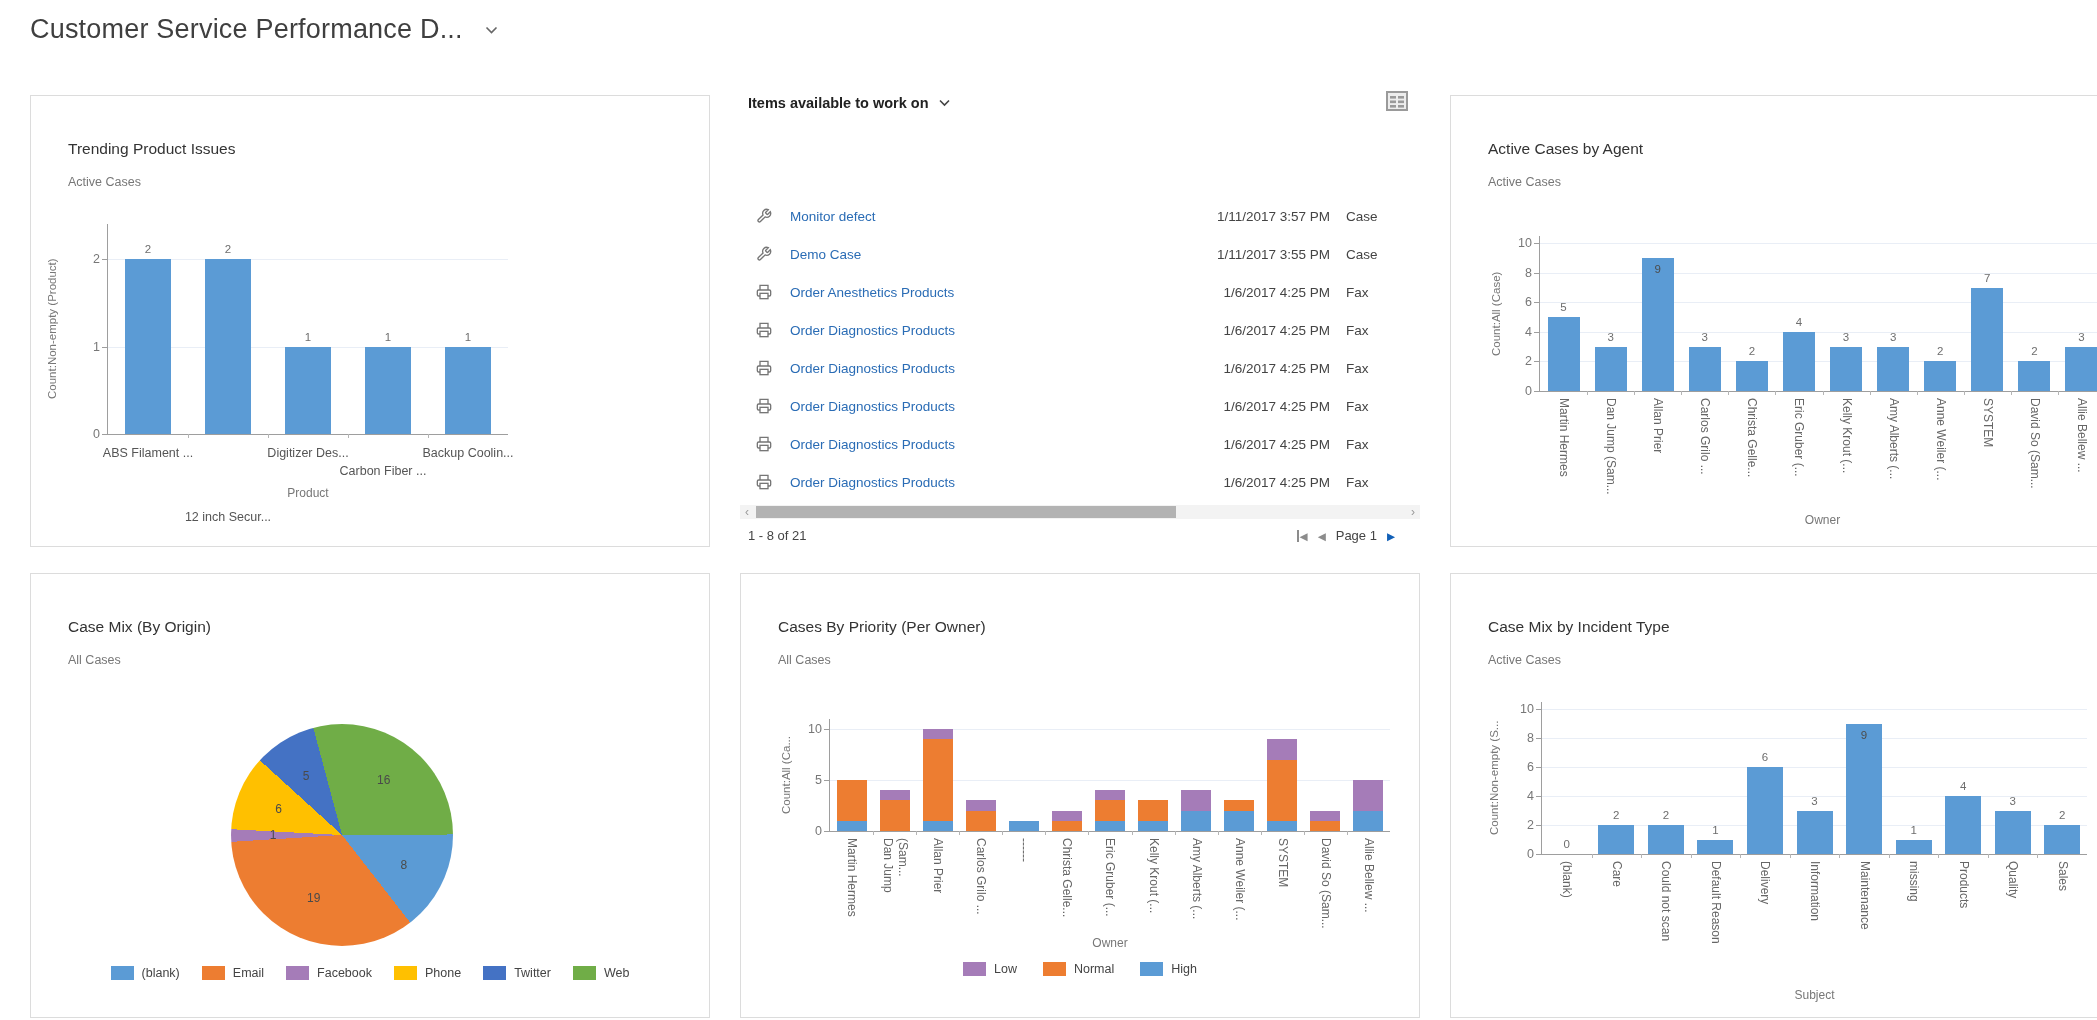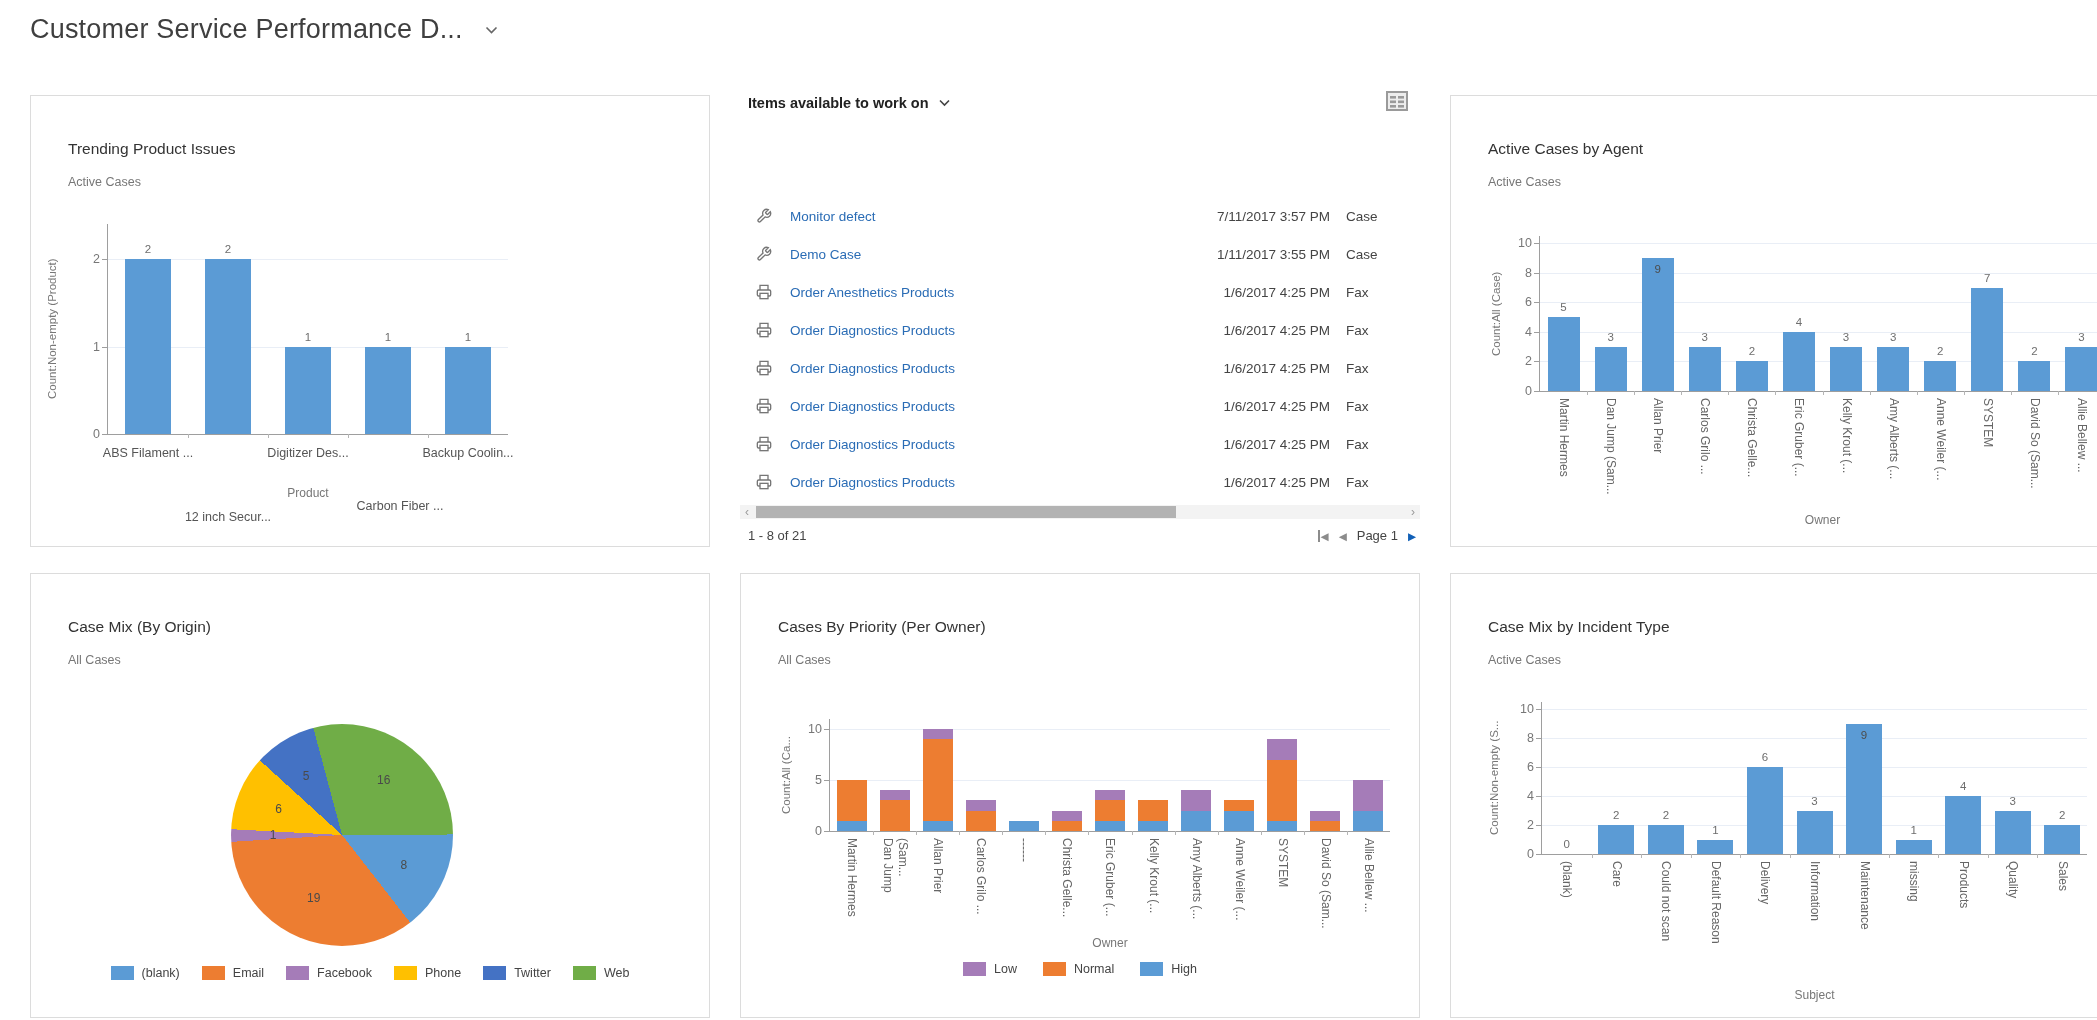--- a/index.html
+++ b/index.html
@@ -58,21 +58,21 @@
   .sort-arrow{font-size:13px;color:#555;}
   .q-rows{position:absolute;left:0;top:112px;right:0;}
   .q-row{height:38px;display:flex;align-items:center;font-size:13.5px;color:#444;}
   .q-ricon{width:34px;padding-left:16px;display:flex;align-items:center;}
   .q-rtitle{flex:1;color:#2a6cb5;cursor:pointer;}
   .q-rdate{width:180px;text-align:right;}
   .q-rtype{width:74px;padding-left:16px;}
   .q-scroll{position:absolute;left:0;right:0;top:420px;height:14px;background:#f3f3f3;display:flex;align-items:center;}
   .q-scroll .arr{width:14px;text-align:center;font-size:12px;color:#9a9a9a;line-height:14px;cursor:pointer;}
   .q-thumb{position:absolute;left:16px;width:420px;top:1px;height:12px;background:#b3b3b3;cursor:pointer;}
-  .q-footer{position:absolute;left:8px;right:4px;top:443px;display:flex;justify-content:space-between;align-items:center;font-size:13px;color:#444;}
+  .q-footer{position:absolute;left:8px;right:25px;top:443px;display:flex;justify-content:space-between;align-items:center;font-size:13px;color:#444;}
   .pager{display:flex;align-items:center;gap:10px;}
   .pg-first{border-left:2px solid #8c8c8c;padding-left:1px;}
   .pg-glyph{font-size:10.5px;color:#8c8c8c;cursor:pointer;}
   .pg-next{font-size:10.5px;cursor:pointer;}
 </style>
 </head>
 <body>
 
 <div class="page-header">
   <span class="page-title">Customer Service Performance D...</span>
@@ -106,21 +106,21 @@
         <div class="bar-label" style="left: 120px; bottom: 179px;">2</div>
         <div class="bar" style="left: 177px; width: 46px; height: 87.5px; background: rgb(91, 155, 213);"></div>
         <div class="bar-label" style="left: 200px; bottom: 91.5px;">1</div>
         <div class="bar" style="left: 257px; width: 46px; height: 87.5px; background: rgb(91, 155, 213);"></div>
         <div class="bar-label" style="left: 280px; bottom: 91.5px;">1</div>
         <div class="bar" style="left: 337px; width: 46px; height: 87.5px; background: rgb(91, 155, 213);"></div>
         <div class="bar-label" style="left: 360px; bottom: 91.5px;">1</div>
         <div class="xlab-s" style="left: 40px; top: 222px;">ABS Filament ...</div>
         <div class="xlab-s" style="left: 120px; top: 240px; margin-top: 46px;">12 inch Secur...</div>
         <div class="xlab-s" style="left: 200px; top: 222px;">Digitizer Des...</div>
-        <div class="xlab-s" style="left: 292px; top: 240px; margin-top: 35px;">Carbon Fiber ...</div>
+        <div class="xlab-s" style="left: 275px; top: 240px;">Carbon Fiber ...</div>
         <div class="xlab-s" style="left: 360px; top: 222px;">Backup Coolin...</div>
         <div class="ytitle" style="left: -62px; top: 0px; height: 210px;">Count:Non-empty (Product)</div>
         <div class="xtitle" style="left: 0px; width: 400px; top: 262px;">Product</div>
       </div>
     </div>
 </div>
 
 <div class="panel" id="p-queue">
   <div class="q-header">
     <span class="q-header-text">Items available to work on</span>
@@ -140,21 +140,21 @@
     </svg>
   </span>
   <div class="q-rows">
       <div class="q-row">
         <span class="q-ricon">
           <svg width="16" height="16" viewBox="0 0 24 24" fill="none" stroke="#767676" stroke-width="2">
             <path d="M14.7 6.3a1 1 0 0 0 0 1.4l1.6 1.6a1 1 0 0 0 1.4 0l3.77-3.77a6 6 0 0 1-7.94 7.94l-6.91 6.91a2.12 2.12 0 0 1-3-3l6.91-6.91a6 6 0 0 1 7.94-7.94l-3.76 3.76z"></path>
           </svg>
         </span>
         <span class="q-rtitle">Monitor defect</span>
-        <span class="q-rdate">7/11/2017 3:57 PM</span>
+        <span class="q-rdate">1/11/2017 3:57 PM</span>
         <span class="q-rtype">Case</span>
       </div>
       <div class="q-row">
         <span class="q-ricon">
           <svg width="16" height="16" viewBox="0 0 24 24" fill="none" stroke="#767676" stroke-width="2">
             <path d="M14.7 6.3a1 1 0 0 0 0 1.4l1.6 1.6a1 1 0 0 0 1.4 0l3.77-3.77a6 6 0 0 1-7.94 7.94l-6.91 6.91a2.12 2.12 0 0 1-3-3l6.91-6.91a6 6 0 0 1 7.94-7.94l-3.76 3.76z"></path>
           </svg>
         </span>
         <span class="q-rtitle">Demo Case</span>
         <span class="q-rdate">1/11/2017 3:55 PM</span>

